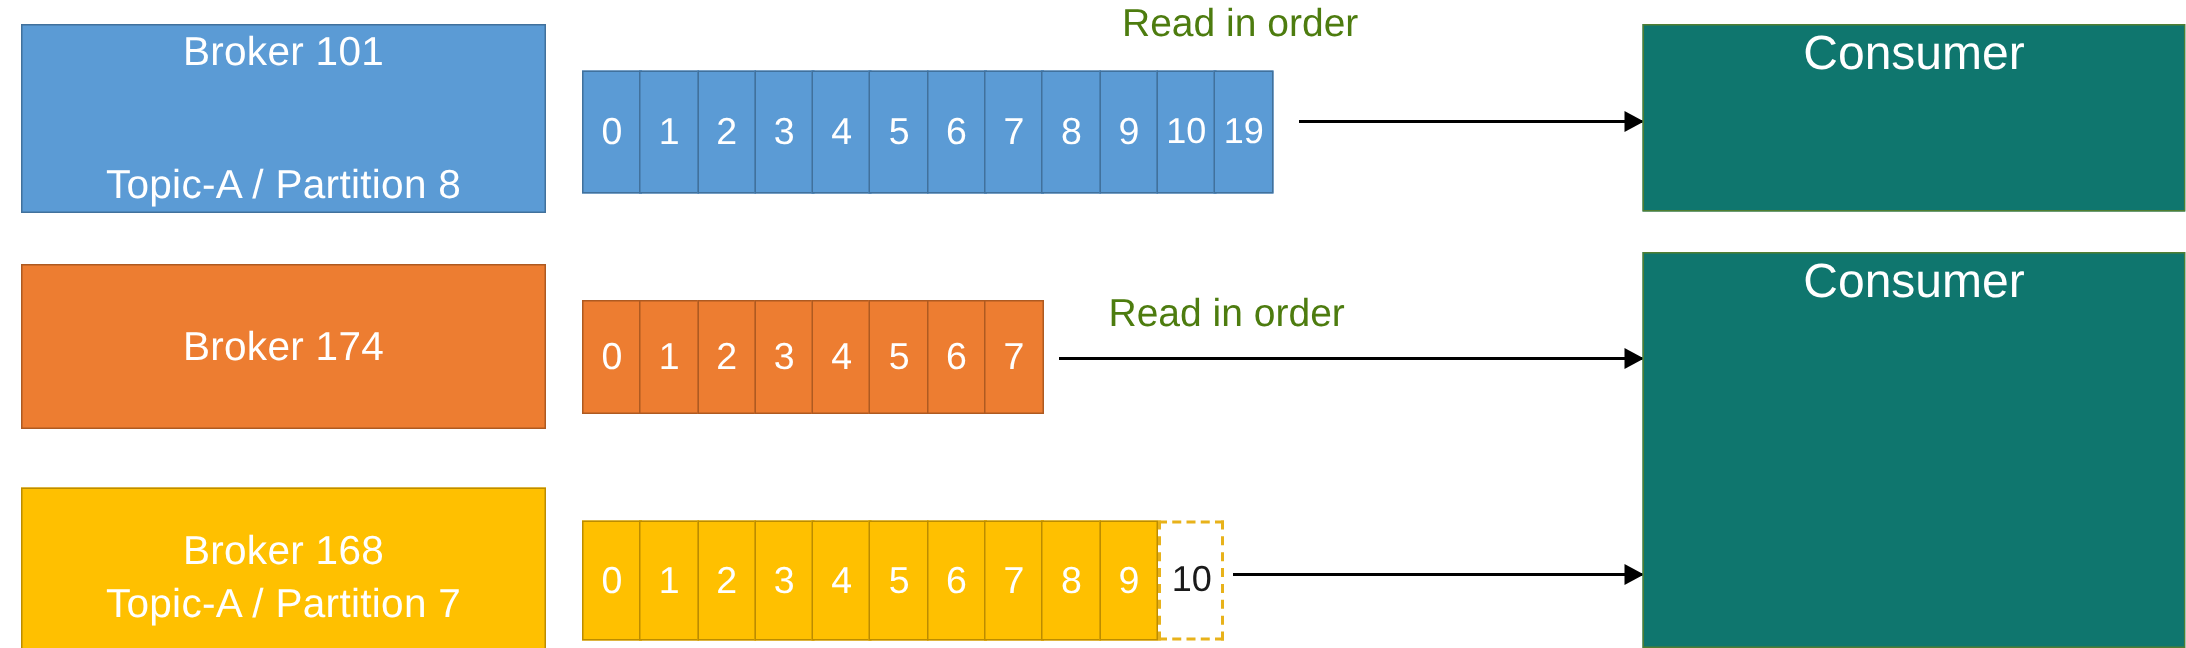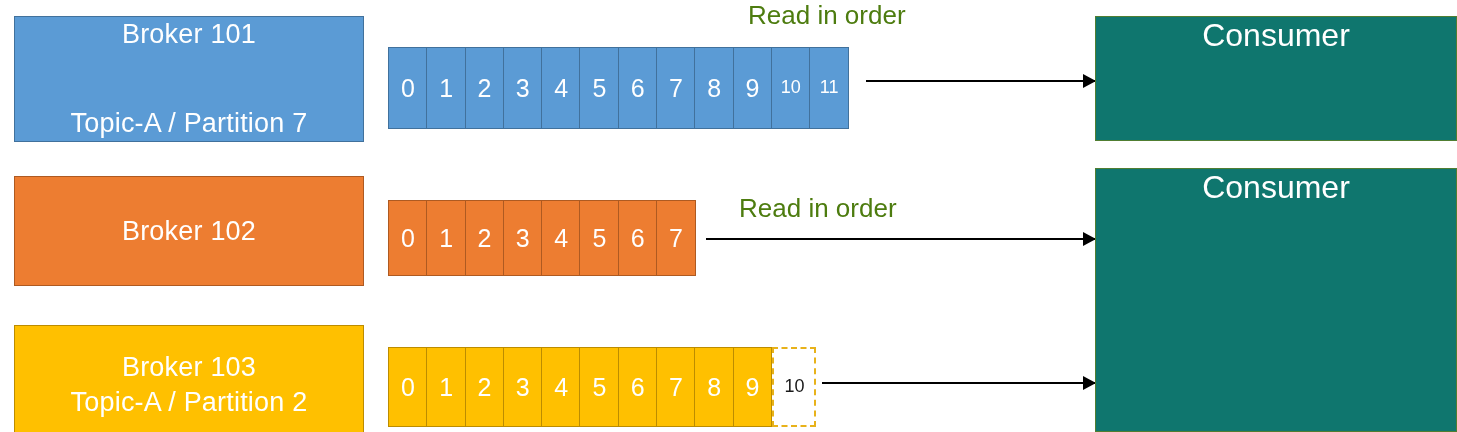--- a/index.html
+++ b/index.html
@@ -69,21 +69,21 @@
     align-items: center;
     justify-content: center;
     color: #ffffff;
     font-size: 25px;
     line-height: 1.05;
     text-align: center;
     word-break: break-all;
     padding: 0;
   }
   .cell.two-line {
-    font-size: 18px;
+    font-size: 24px;
     line-height: 1.08;
   }
 
   .strip-blue { left: 388px; top: 47px; height: 82px; }
   .strip-blue .cell {
     width: 39.8px; height: 82px;
     background: #5B9BD5;
     border: 1.5px solid #41719C;
     margin-left: -1.5px;
   }
@@ -160,45 +160,45 @@
   .consumer-1 { left: 1095px; top: 16px;  width: 362px; height: 125px; }
   .consumer-2 { left: 1095px; top: 168px; width: 362px; height: 264px; }
 </style>
 </head>
 <body>
 
 <div class="stage">
 
   <div class="broker broker-1">
     <span class="line1">Broker 101</span>
+    <span class="line2">Topic-A / Partition 8</span>
+  </div>
+
+  <div class="broker broker-2">
+    <span class="line1">Broker 174</span>
+  </div>
+
+  <div class="broker broker-3">
+    <span class="line1">Broker 168</span>
     <span class="line2">Topic-A / Partition 7</span>
-  </div>
-
-  <div class="broker broker-2">
-    <span class="line1">Broker 102</span>
-  </div>
-
-  <div class="broker broker-3">
-    <span class="line1">Broker 103</span>
-    <span class="line2">Topic-A / Partition 2</span>
   </div>
 
   <div class="strip strip-blue">
     <div class="cell">0</div>
     <div class="cell">1</div>
     <div class="cell">2</div>
     <div class="cell">3</div>
     <div class="cell">4</div>
     <div class="cell">5</div>
     <div class="cell">6</div>
     <div class="cell">7</div>
     <div class="cell">8</div>
     <div class="cell">9</div>
     <div class="cell two-line">10</div>
-    <div class="cell two-line">11</div>
+    <div class="cell two-line">19</div>
   </div>
 
   <div class="strip strip-orange">
     <div class="cell">0</div>
     <div class="cell">1</div>
     <div class="cell">2</div>
     <div class="cell">3</div>
     <div class="cell">4</div>
     <div class="cell">5</div>
     <div class="cell">6</div>

